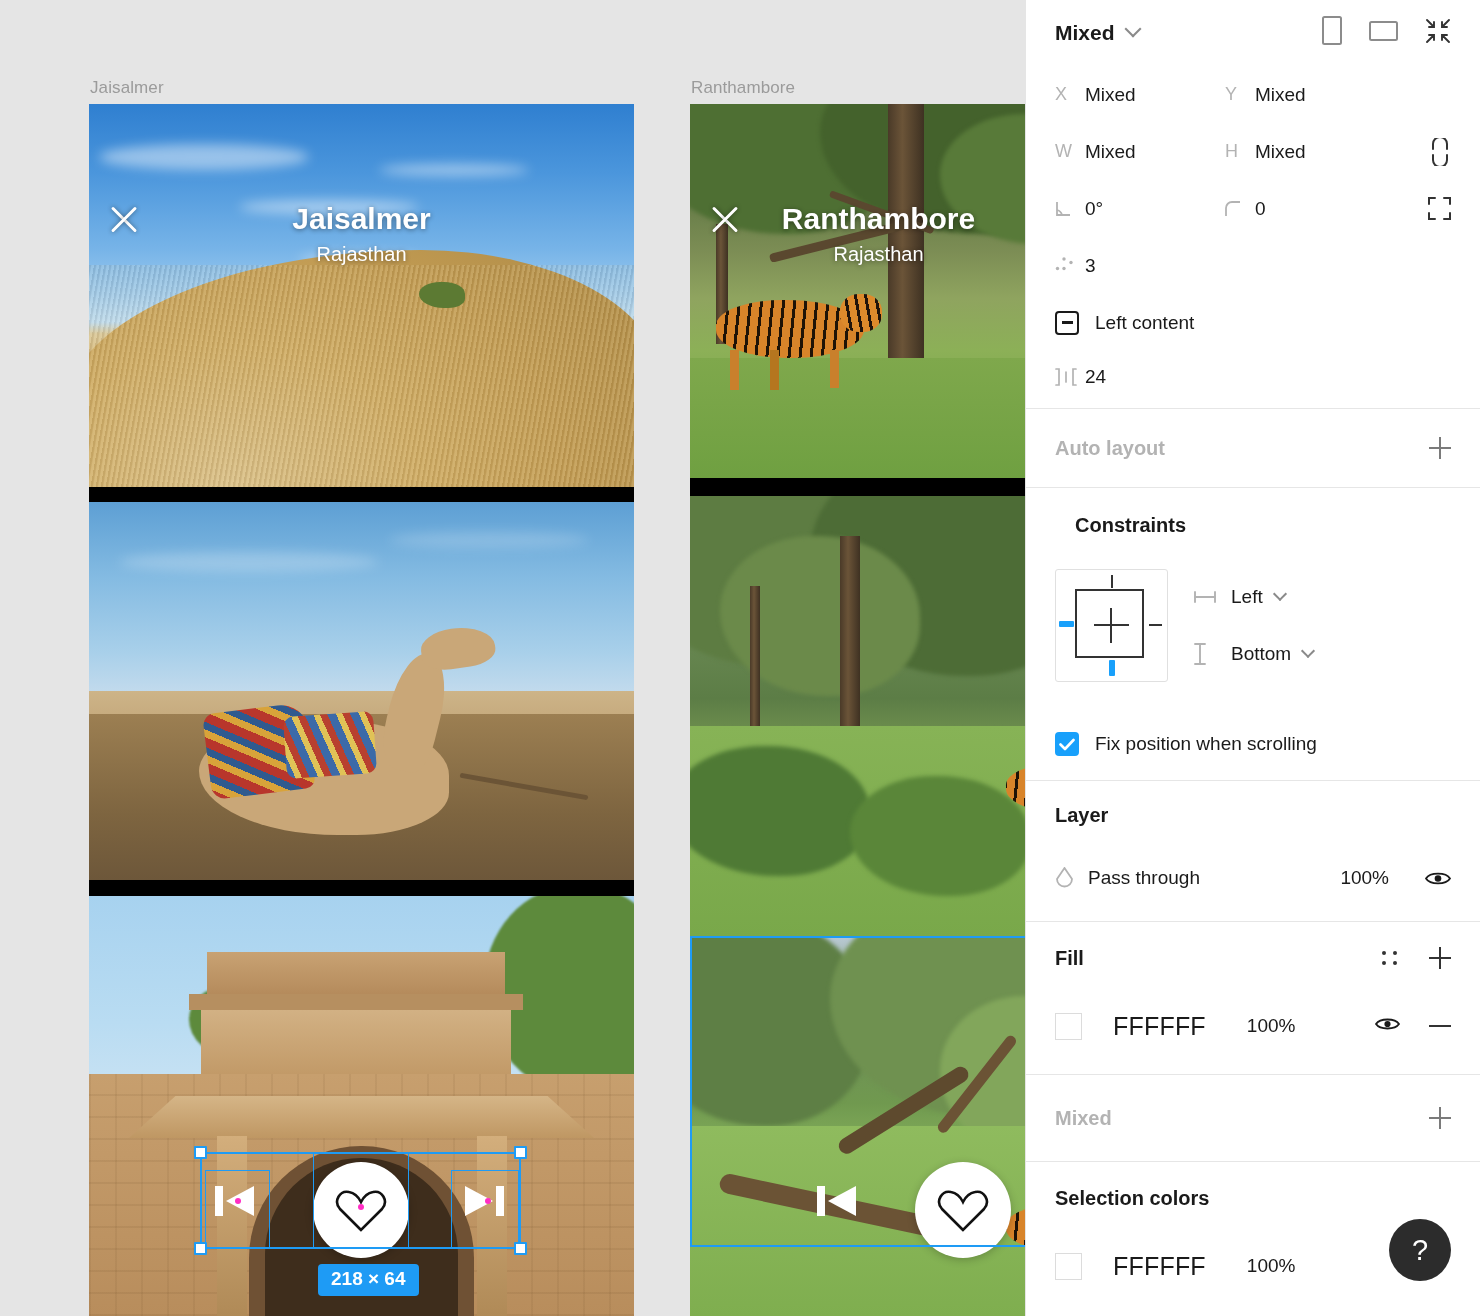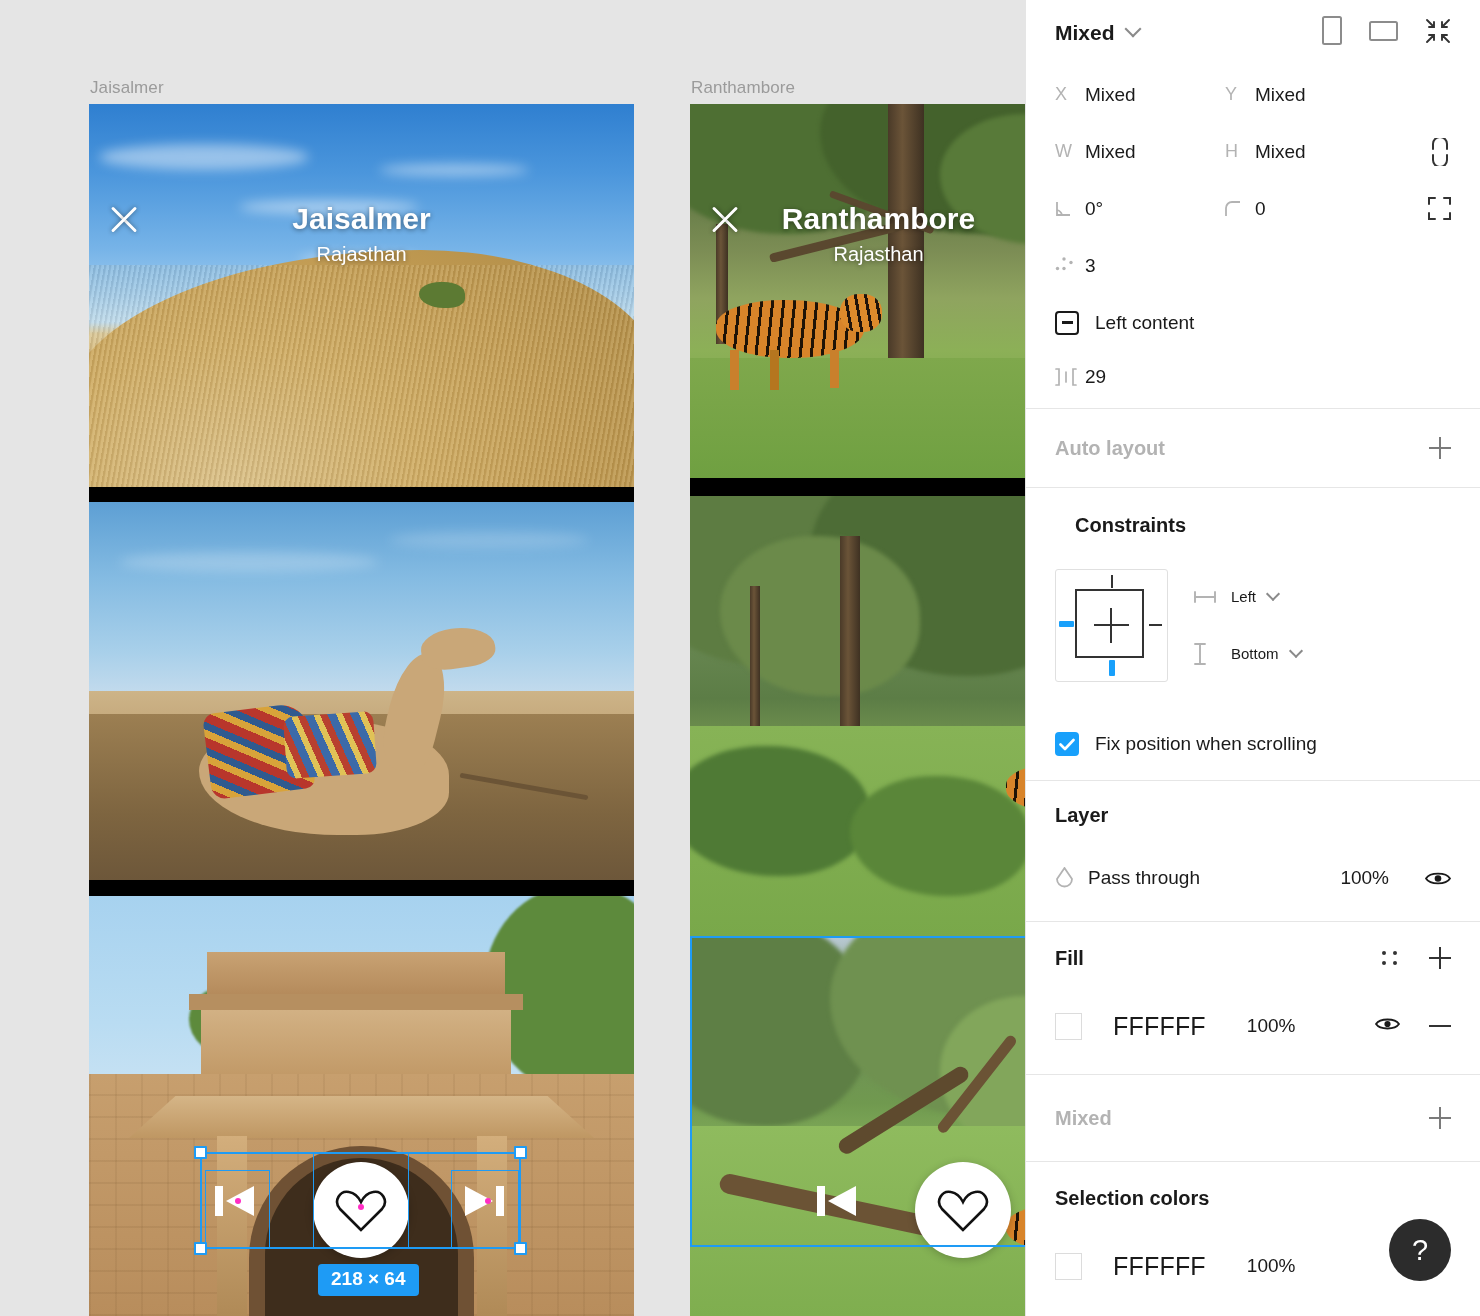--- a/index.html
+++ b/index.html
@@ -218,21 +218,21 @@
   }
   .cons-widget .l {
     position:absolute; left:3px; top:51px; width:15px; height:6px; background:#18a0fb; border-radius:1px;
   }
   .cons-widget .r {
     position:absolute; right:5px; top:54px; width:13px; height:2px; background:#333;
   }
   .cons-fields { margin-left:25px; }
   .cons-field { display:flex; align-items:center; height:57px; }
   .cons-field .cf-ico { width:38px; color:#b3b3b3; display:flex; align-items:center; }
-  .cons-field .cf-lab { font-size:15px; }
+  .cons-field .cf-lab { font-size:19px; }
   .cons-field .cf-chev {
     display:inline-block; width:10px; height:10px; margin-left:12px;
     border-right:2px solid #8a8a8a; border-bottom:2px solid #8a8a8a;
     transform: translateY(-3px) rotate(45deg);
   }
 
   .layer-row { display:flex; align-items:center; height:72px; }
   .blend-ico { width:33px; color:#b3b3b3; display:flex; align-items:center; }
   .opacity-val { margin-left:auto; margin-right:36px; font-size:19px; }
   .eye { width:26px; display:flex; align-items:center; }
@@ -532,21 +532,21 @@
 
       <div class="prop-row" style="padding-bottom:6px;">
         <span class="prop-cell">
           <span class="prop-ico">
             <svg width="22" height="18" viewBox="0 0 22 18" fill="none" stroke="#b3b3b3" stroke-width="1.7" stroke-linecap="round">
               <path d="M1 1 H4 V17 H1"></path>
                 <path d="M11 4 V14"></path>
                 <path d="M21 1 H18 V17 H21"></path>
             </svg>
           </span>
-          <span class="prop-val">29</span>
+          <span class="prop-val">24</span>
         </span>
       </div>
     </div>
 
     <div class="sep"></div>
 
     <div class="sec">
       <div class="sec-head">
         <span class="section-title muted">Auto layout</span>
         <span class="acts">

